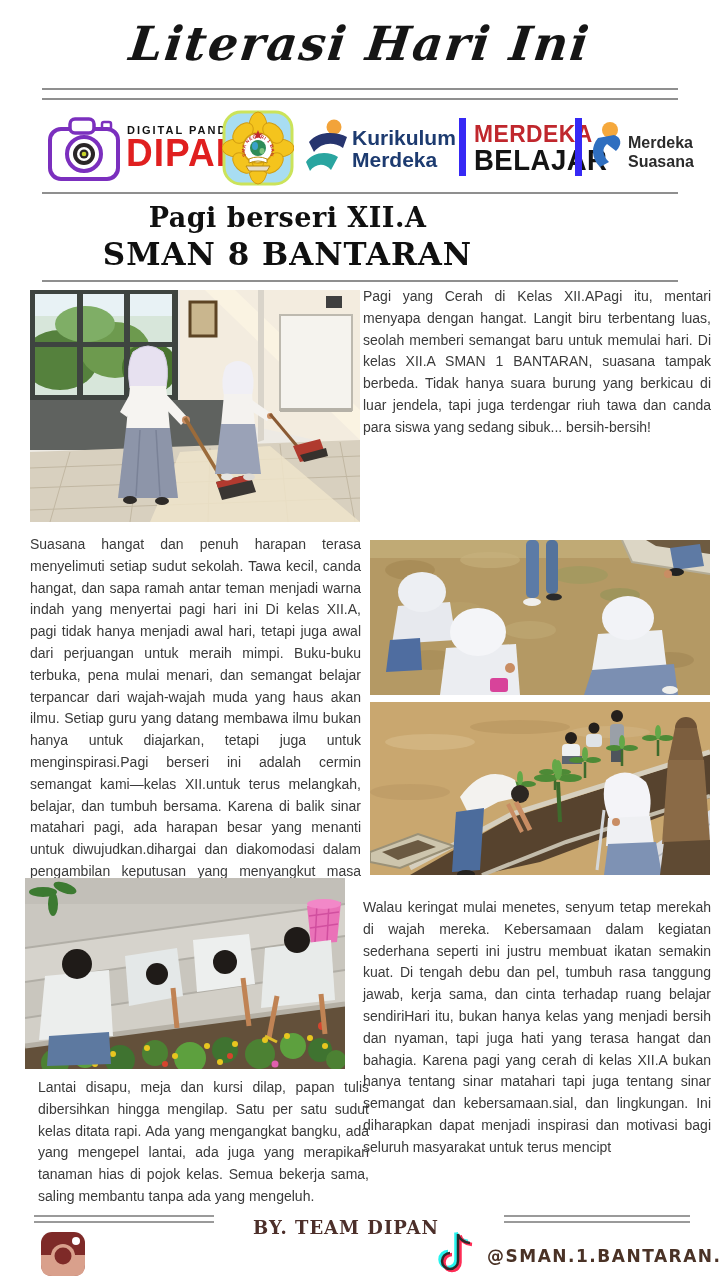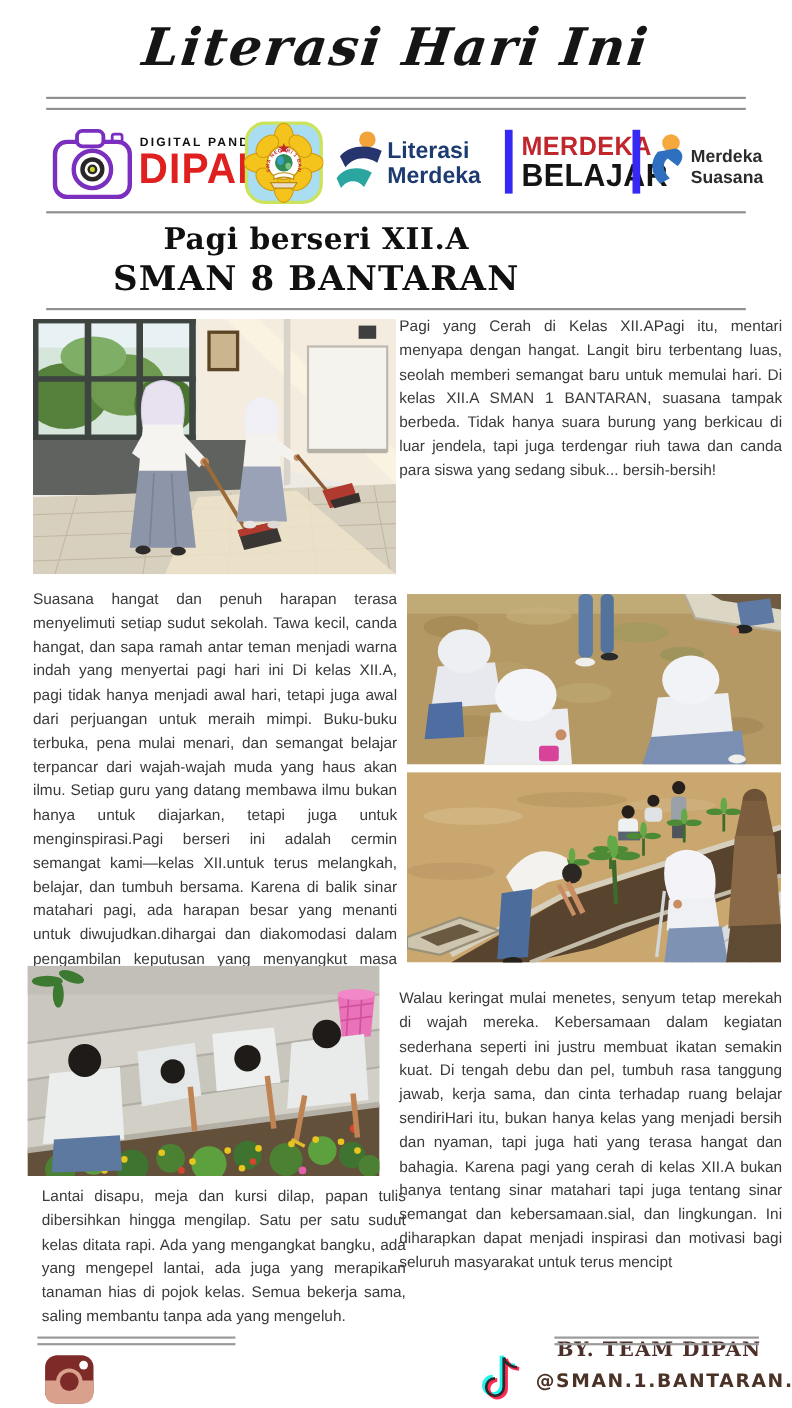--- a/index.html
+++ b/index.html
@@ -82,21 +82,21 @@
   </div>
 
   <div class="abs" style="left:305px;top:118px;">
     <svg width="44" height="56" viewBox="0 0 44 56">
       <circle cx="29" cy="9" r="7.5" fill="#f2a33a"></circle>
       <path d="M4,24 C14,12 32,14 42,19 L38,30 C28,23 16,25 9,34 Z" fill="#27356f"></path>
       <path d="M1,44 C8,33 24,33 33,39 L26,52 C19,44 10,46 5,53 Z" fill="#2aa5a0"></path>
     </svg>
   </div>
   <div class="abs kur-text" style="left:352px;top:127px;">
-    <div>Literasi</div>
+    <div>Kurikulum</div>
     <div>Merdeka</div>
   </div>
 
   <div class="abs vbar" style="left:459px;top:118px;height:58px;"></div>
 
   <div class="abs" style="left:474px;top:122px;">
     <div class="mb1">MERDEKA</div>
     <div class="mb2">BELAJAR</div>
   </div>
 
@@ -410,21 +410,21 @@
     </svg>
   </div>
 
   <div class="abs para" style="left:30px;top:1077px;width:331px;margin-left:8px;">Lantai disapu, meja dan kursi dilap, papan tulis dibersihkan hingga mengilap. Satu per satu sudut kelas ditata rapi. Ada yang mengangkat bangku, ada yang mengepel lantai, ada juga yang merapikan tanaman hias di pojok kelas. Semua bekerja sama, saling membantu tanpa ada yang mengeluh.</div>
   <div class="abs para" style="left:363px;top:897px;width:348px;">Walau keringat mulai menetes, senyum tetap merekah di wajah mereka. Kebersamaan dalam kegiatan sederhana seperti ini justru membuat ikatan semakin kuat. Di tengah debu dan pel, tumbuh rasa tanggung jawab, kerja sama, dan cinta terhadap ruang belajar sendiriHari itu, bukan hanya kelas yang menjadi bersih dan nyaman, tapi juga hati yang terasa hangat dan bahagia. Karena pagi yang cerah di kelas XII.A bukan hanya tentang sinar matahari tapi juga tentang sinar semangat dan kebersamaan.sial, dan lingkungan. Ini diharapkan dapat menjadi inspirasi dan motivasi bagi seluruh masyarakat untuk terus mencipt</div>
 
   <div class="abs dline" style="left:34px;top:1215px;width:180px;">
       <div></div>
       <div></div>
     </div>
-  <div class="abs byline" style="left:0;top:1217px;width:692px;text-align:right;">BY. TEAM DIPAN</div>
+  <div class="abs byline" style="left:0;top:1217px;width:692px;text-align:center;">BY. TEAM DIPAN</div>
   <div class="abs dline" style="left:504px;top:1215px;width:186px;">
       <div></div>
       <div></div>
     </div>
 
   <div class="abs" style="left:40px;top:1231px;">
     <svg width="46" height="46" viewBox="0 0 46 46">
       <rect x="1" y="1" width="44" height="44" rx="11" fill="#7e2a28"></rect>
       <path d="M1,24 L45,24 L45,34 Q45,45 34,45 L12,45 Q1,45 1,34 Z" fill="#d9a08c"></path>
       <circle cx="23" cy="25" r="12" fill="#d9a08c"></circle>

